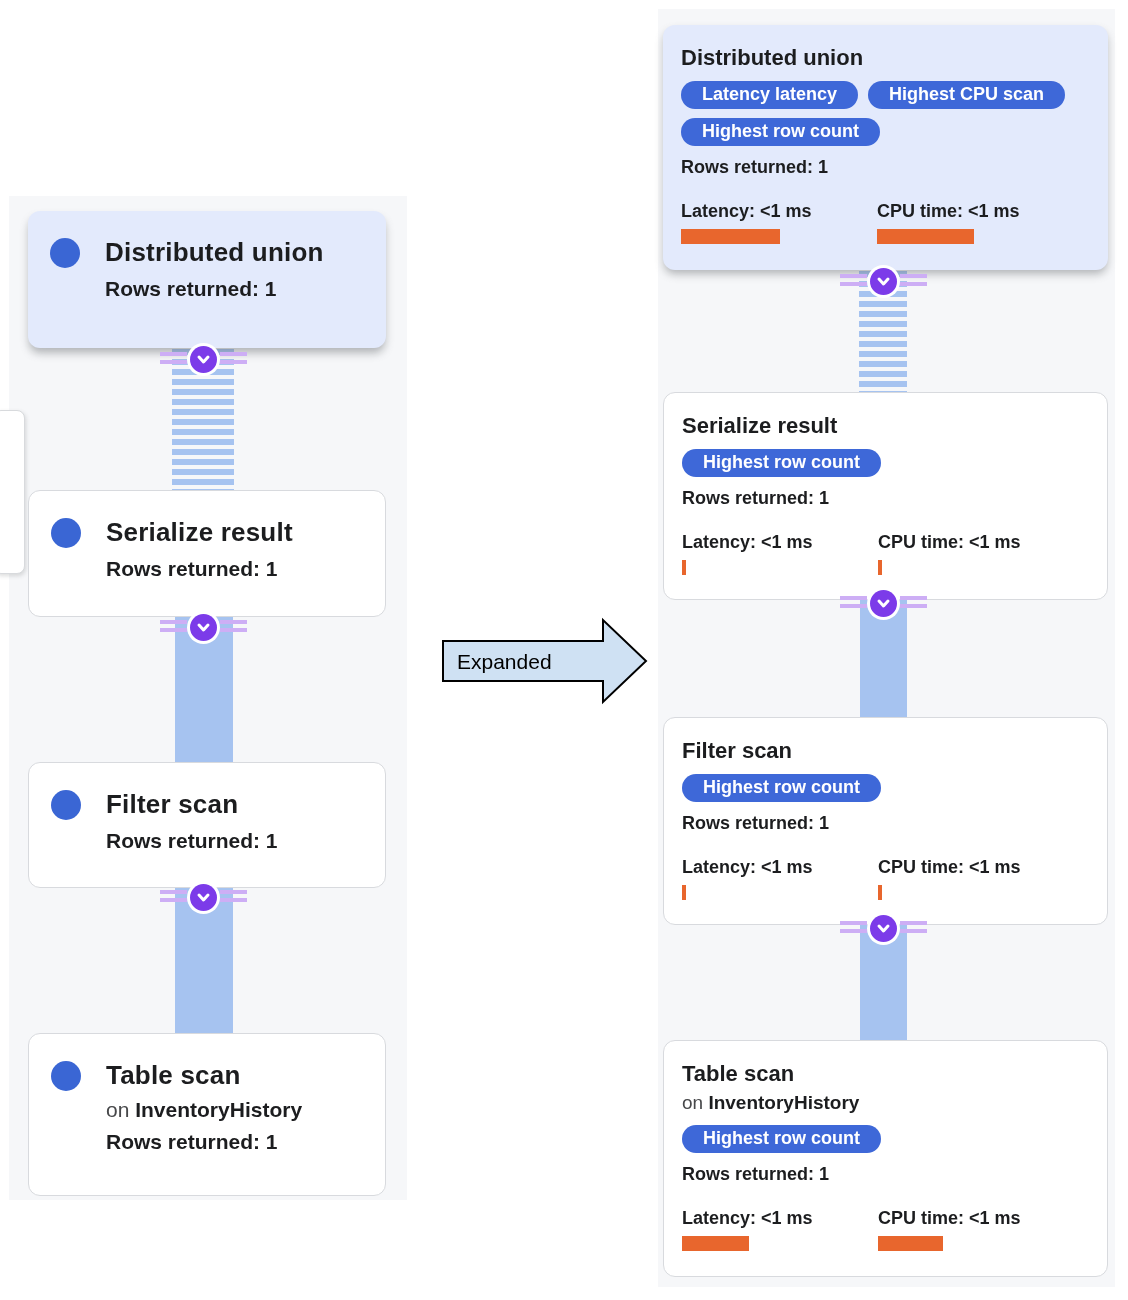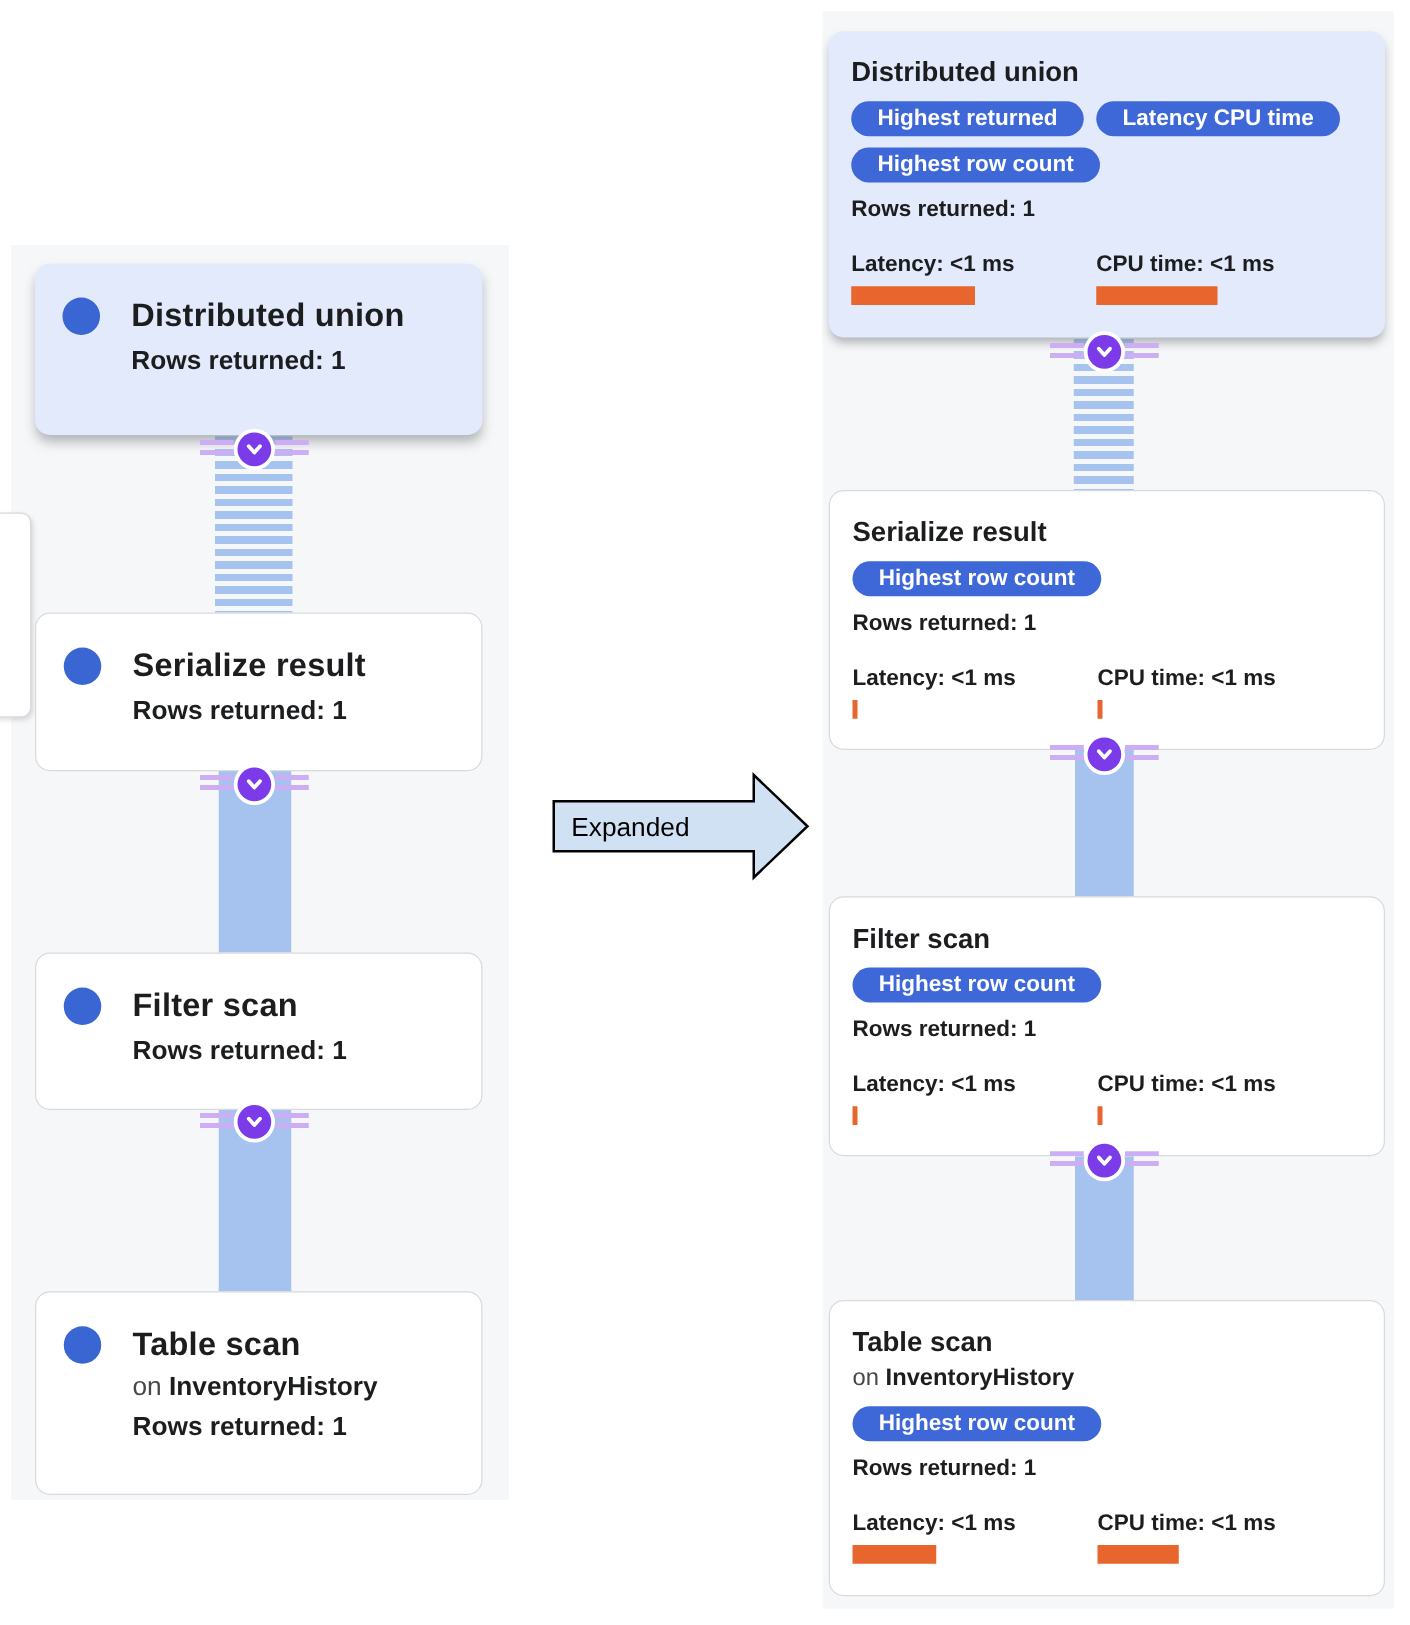--- a/index.html
+++ b/index.html
@@ -193,22 +193,22 @@
 
 <div class="panel" id="right-panel"></div>
 
 <div class="link-striped" id="rlink1"></div>
 <div class="link-solid" id="rlink2"></div>
 <div class="link-solid" id="rlink3"></div>
 
 <div class="rcard selected" id="rc1">
   <div class="rtitle">Distributed union</div>
   <div class="badges">
-    <span class="badge">Highest returned</span>
-    <span class="badge">Latency CPU time</span>
+    <span class="badge">Latency latency</span>
+    <span class="badge">Highest CPU scan</span>
     <span class="badge">Highest row count</span>
   </div>
   <div class="rrows">Rows returned: 1</div>
   <div class="metrics">
     <div class="metric">
       <div class="mlabel">Latency: &lt;1 ms</div>
       <div class="mbar" style="width: 99px;"></div>
     </div>
     <div class="metric">
       <div class="mlabel">CPU time: &lt;1 ms</div>

